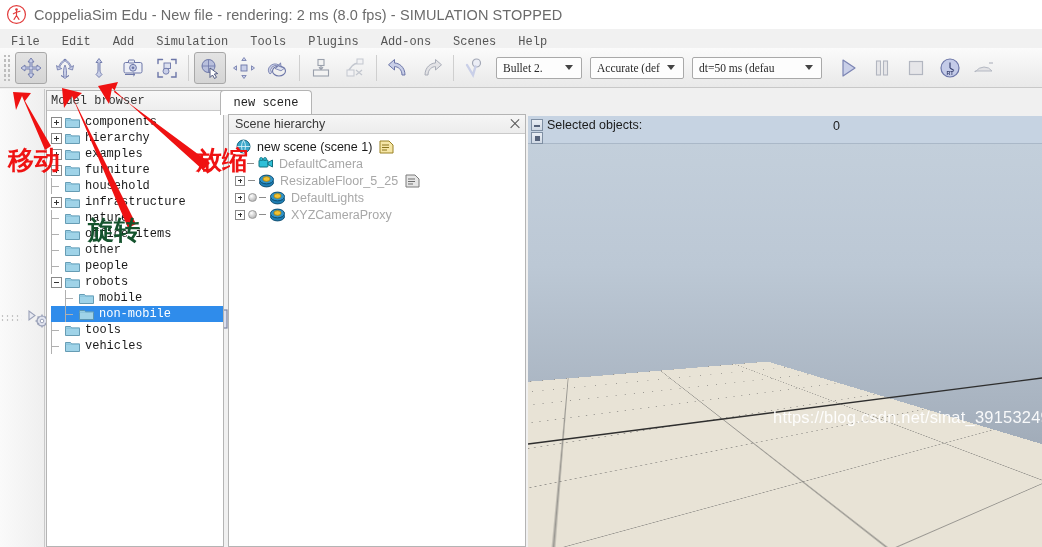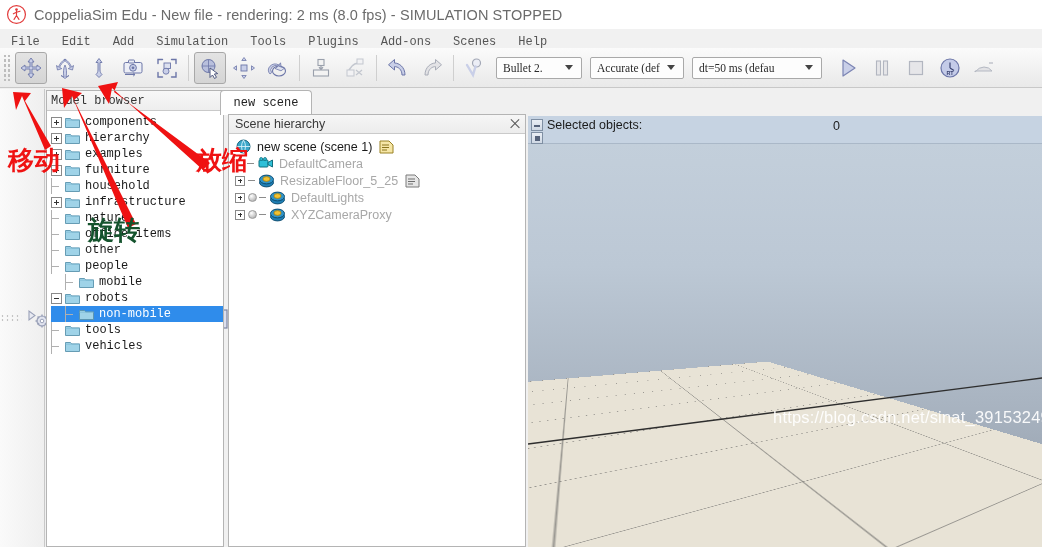--- a/index.html
+++ b/index.html
@@ -724,35 +724,35 @@
         </div>
         <div class="tree-row">
           <span class="guide stub"></span>
           <span class="folder"><svg width="15" height="12" viewBox="0 0 15 12">
               <path d="M0.5 2.5 h5 l1.2 1.4 h7.8 v7.6 h-14 Z" fill="#9fd3e8" stroke="#5a93ad" stroke-width="0.9"></path>
               <path d="M0.5 4.2 h14" stroke="#7fbcd6" stroke-width="0.8"></path>
             </svg></span>
           <span>people</span>
         </div>
         <div class="tree-row">
+          <span class="expander"></span>
+          <span class="folder"><svg width="15" height="12" viewBox="0 0 15 12">
+              <path d="M0.5 2.5 h5 l1.2 1.4 h7.8 v7.6 h-14 Z" fill="#9fd3e8" stroke="#5a93ad" stroke-width="0.9"></path>
+              <path d="M0.5 4.2 h14" stroke="#7fbcd6" stroke-width="0.8"></path>
+            </svg></span>
+          <span>robots</span>
+        </div>
+        <div class="tree-row">
           <span class="indent"></span>
           <span class="guide stub"></span>
           <span class="folder"><svg width="15" height="12" viewBox="0 0 15 12">
               <path d="M0.5 2.5 h5 l1.2 1.4 h7.8 v7.6 h-14 Z" fill="#9fd3e8" stroke="#5a93ad" stroke-width="0.9"></path>
               <path d="M0.5 4.2 h14" stroke="#7fbcd6" stroke-width="0.8"></path>
             </svg></span>
           <span>mobile</span>
-        </div>
-        <div class="tree-row">
-          <span class="expander"></span>
-          <span class="folder"><svg width="15" height="12" viewBox="0 0 15 12">
-              <path d="M0.5 2.5 h5 l1.2 1.4 h7.8 v7.6 h-14 Z" fill="#9fd3e8" stroke="#5a93ad" stroke-width="0.9"></path>
-              <path d="M0.5 4.2 h14" stroke="#7fbcd6" stroke-width="0.8"></path>
-            </svg></span>
-          <span>robots</span>
         </div>
         <div class="tree-row selected">
           <span class="indent"></span>
           <span class="guide stub"></span>
           <span class="folder"><svg width="15" height="12" viewBox="0 0 15 12">
               <path d="M0.5 2.5 h5 l1.2 1.4 h7.8 v7.6 h-14 Z" fill="#9fd3e8" stroke="#5a93ad" stroke-width="0.9"></path>
               <path d="M0.5 4.2 h14" stroke="#7fbcd6" stroke-width="0.8"></path>
             </svg></span>
           <span>non-mobile</span>
         </div>

